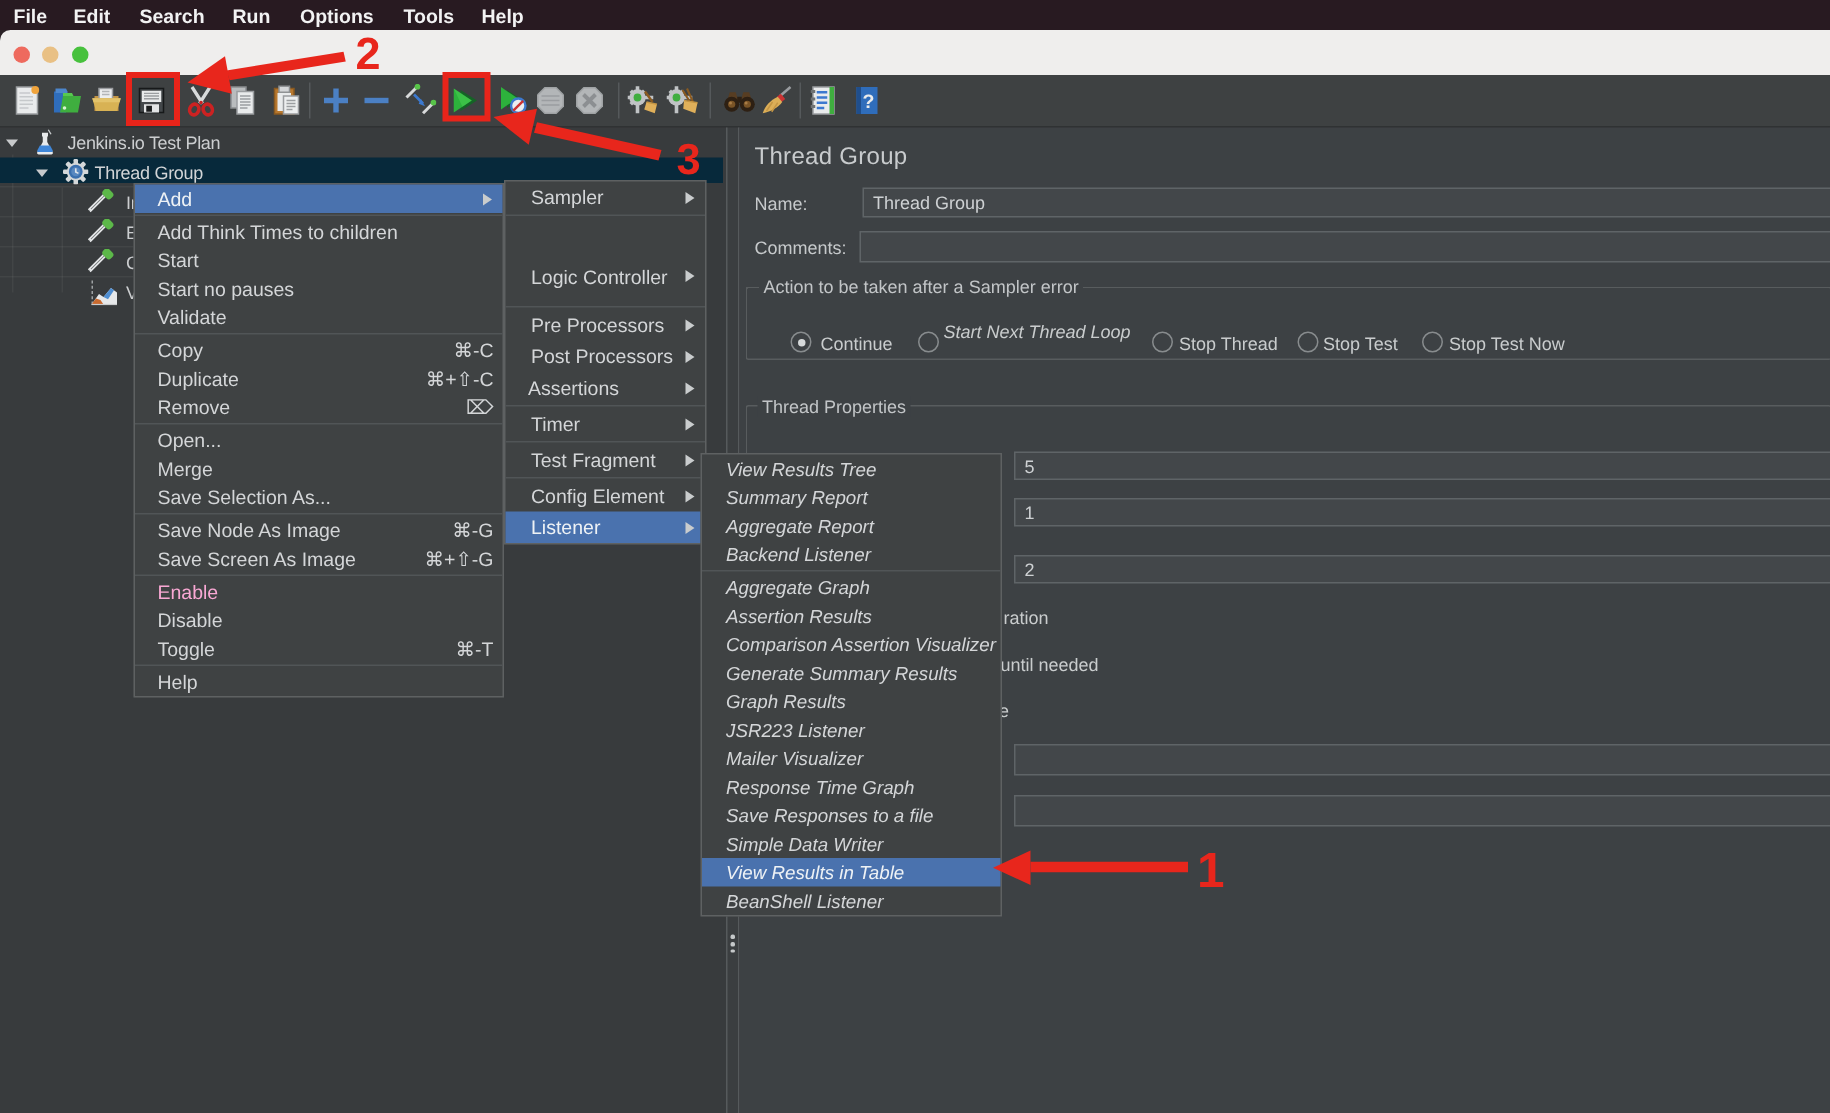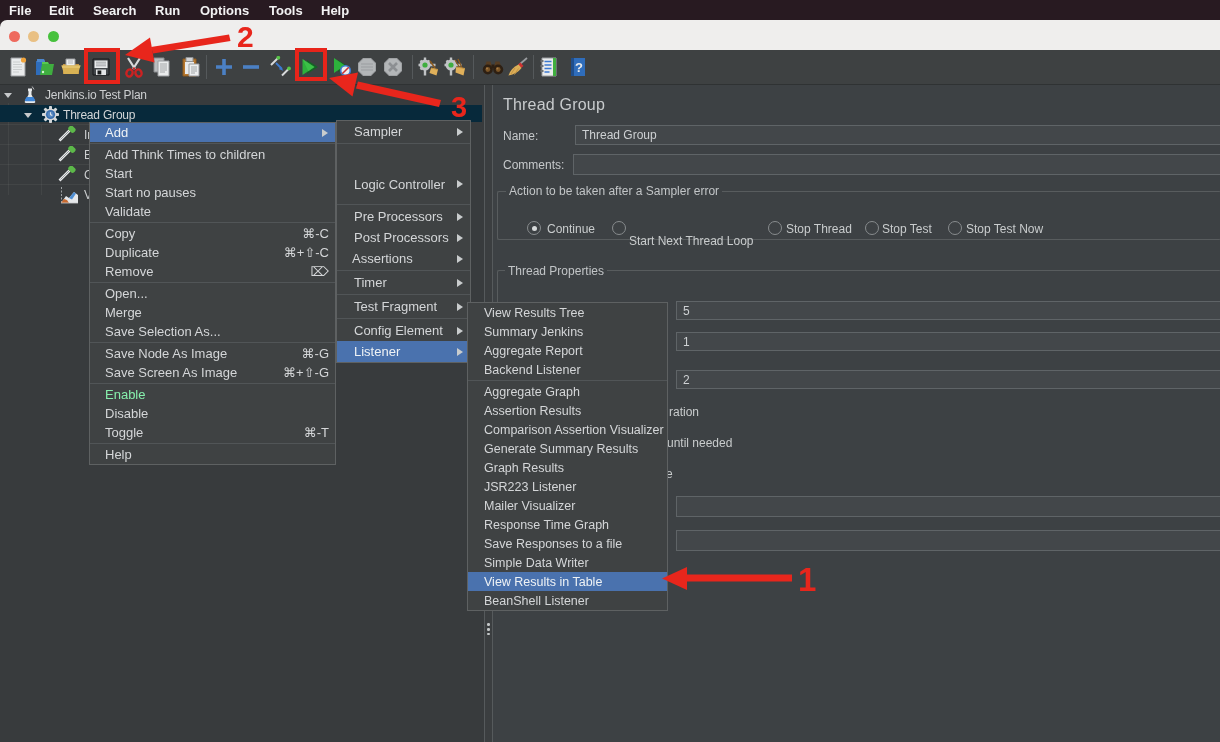--- a/index.html
+++ b/index.html
@@ -26,21 +26,21 @@
   border-right:4.5px solid transparent;border-top:5.5px solid #c7c9cb;}
 
 .menu{position:absolute;background:#3f4243;border:1px solid #5e6162;color:#d4d6d8;font-size:13px;}
 .mi{position:relative;padding-left:15px;display:flex;align-items:center;text-align:right;}
 .mi .sc{position:absolute;right:6px;}
 .mi.hl{background:#4a72ae;color:#eef2f5;}
 .msep{height:3px;position:relative;}
 .msep:after{content:"";position:absolute;left:0;right:0;top:1px;height:1px;background:#515557;}
 .mi .sub{position:absolute;right:7px;width:0;height:0;border-top:4.5px solid transparent;
   border-bottom:4.5px solid transparent;border-left:6px solid #c9cccd;}
-.mi.gray{color:#86efac;}
+.mi.gray{color:#f9a8d4;}
 
 .lbl{position:absolute;color:#c6c9cb;font-size:12px;}
 .field{position:absolute;background:#43474a;border:1px solid #5f6467;color:#ced1d3;
   font-size:12px;line-height:18px;padding-left:6px;}
 .gline{position:absolute;border:1px solid #585c5e;border-radius:2px;}
 .gtitle{position:absolute;background:#3d4144;color:#c2c5c7;font-size:12px;padding:0 3px;}
 .radio{position:absolute;width:14px;height:14px;border-radius:50%;border:1.5px solid #888c8e;background:#3d4144;}
 .radio.on:after{content:"";position:absolute;left:3.5px;top:3.5px;width:5px;height:5px;border-radius:50%;background:#d6d9da;}
 .rlbl{position:absolute;color:#c9cccd;font-size:12px;}
 
@@ -328,21 +328,21 @@
   <div class="lbl" style="left:503px;top:129px;">Name:</div>
   <div class="field" style="left:575px;top:125px;width:646px;height:20px;line-height:19px;">Thread Group</div>
   <div class="lbl" style="left:503px;top:158px;">Comments:</div>
   <div class="field" style="left:573px;top:154px;width:648px;height:21px;"></div>
 
   <div class="gline" style="left:497px;top:191px;width:724px;height:49px;border-right:none;"></div>
   <div class="gtitle" style="left:506px;top:184px;">Action to be taken after a Sampler error</div>
   <div class="radio on" style="left:527px;top:221px;"></div>
   <div class="rlbl" style="left:547px;top:222px;">Continue</div>
   <div class="radio" style="left:612px;top:221px;"></div>
-  <div class="rlbl" style="left:629px;top:234px;">Start Next Thread Loop</div>
+  <div class="rlbl" style="left:629px;top:214px;font-style:italic;">Start Next Thread Loop</div>
   <div class="radio" style="left:768px;top:221px;"></div>
   <div class="rlbl" style="left:786px;top:222px;">Stop Thread</div>
   <div class="radio" style="left:865px;top:221px;"></div>
   <div class="rlbl" style="left:882px;top:222px;">Stop Test</div>
   <div class="radio" style="left:948px;top:221px;"></div>
   <div class="rlbl" style="left:966px;top:222px;">Stop Test Now</div>
 
   <div class="gline" style="left:497px;top:270px;width:724px;height:300px;border-right:none;border-bottom:none;"></div>
   <div class="gtitle" style="left:505px;top:264px;">Thread Properties</div>
   <div class="field" style="left:676px;top:301px;width:545px;height:19px;">5</div>
@@ -392,23 +392,23 @@
   <div class="mi" style="height:21px;">Assertions<span class="sub"></span></div>
   <div class="msep"></div>
   <div class="mi" style="height:21px;padding-left:17px;">Timer<span class="sub"></span></div>
   <div class="msep"></div>
   <div class="mi" style="height:21px;padding-left:17px;">Test Fragment<span class="sub"></span></div>
   <div class="msep"></div>
   <div class="mi" style="height:21px;padding-left:17px;">Config Element<span class="sub"></span></div>
   <div class="mi hl" style="height:21px;padding-left:17px;">Listener<span class="sub"></span></div>
 </div>
 
-<div class="menu" id="menu3" style="left:467px;top:302px;width:201px;font-size:12.5px;">
+<div class="menu" id="menu3" style="left:467px;top:302px;width:201px;font-size:12.5px;font-style:italic;">
   <div class="mi" style="height:19px;padding-left:16px;">View Results Tree</div>
-  <div class="mi" style="height:19px;padding-left:16px;">Summary Jenkins</div>
+  <div class="mi" style="height:19px;padding-left:16px;">Summary Report</div>
   <div class="mi" style="height:19px;padding-left:16px;">Aggregate Report</div>
   <div class="mi" style="height:19px;padding-left:16px;">Backend Listener</div>
   <div class="msep"></div>
   <div class="mi" style="height:19px;padding-left:16px;">Aggregate Graph</div>
   <div class="mi" style="height:19px;padding-left:16px;">Assertion Results</div>
   <div class="mi" style="height:19px;padding-left:16px;">Comparison Assertion Visualizer</div>
   <div class="mi" style="height:19px;padding-left:16px;">Generate Summary Results</div>
   <div class="mi" style="height:19px;padding-left:16px;">Graph Results</div>
   <div class="mi" style="height:19px;padding-left:16px;">JSR223 Listener</div>
   <div class="mi" style="height:19px;padding-left:16px;">Mailer Visualizer</div>

